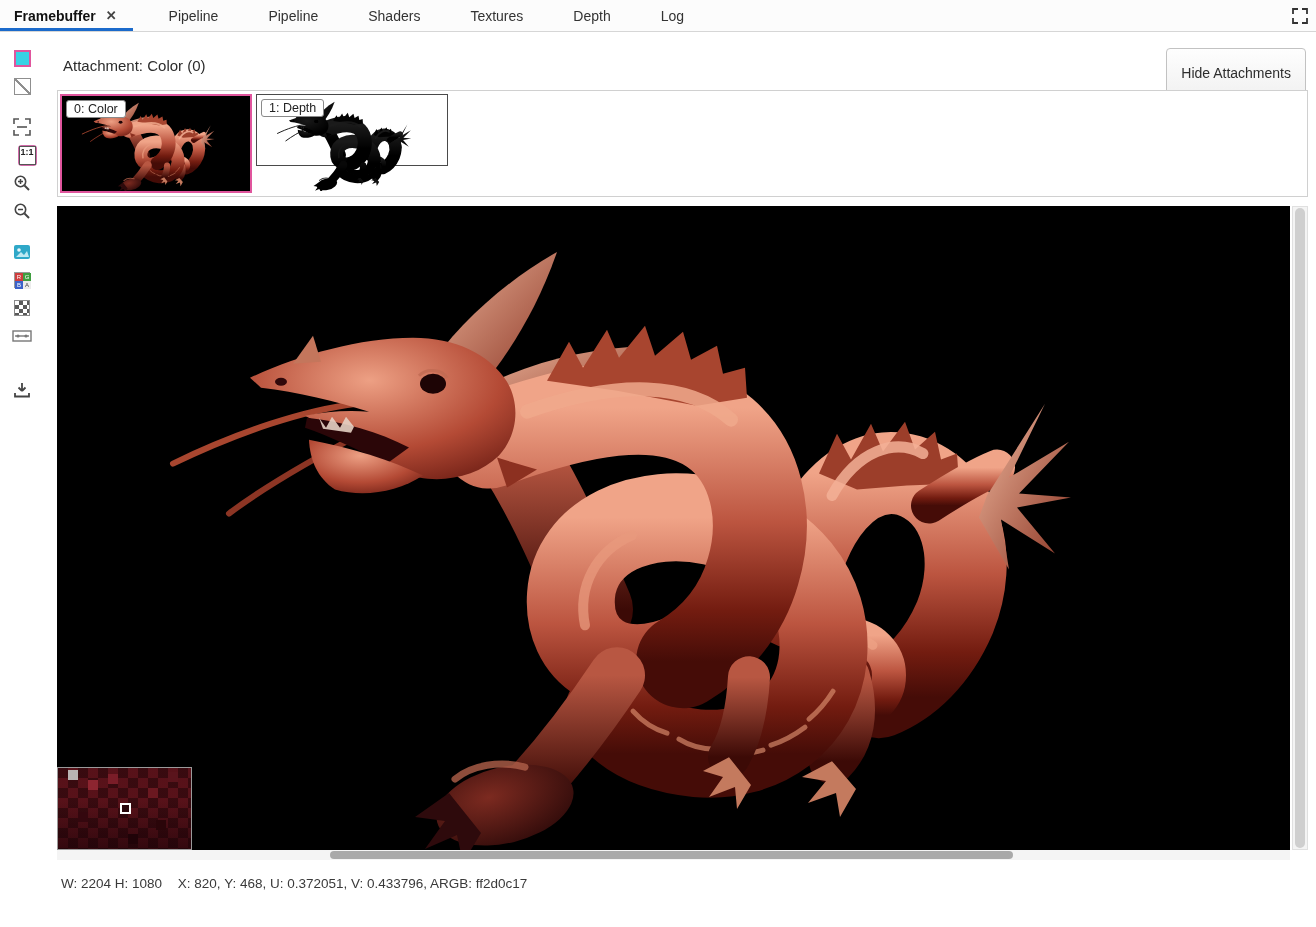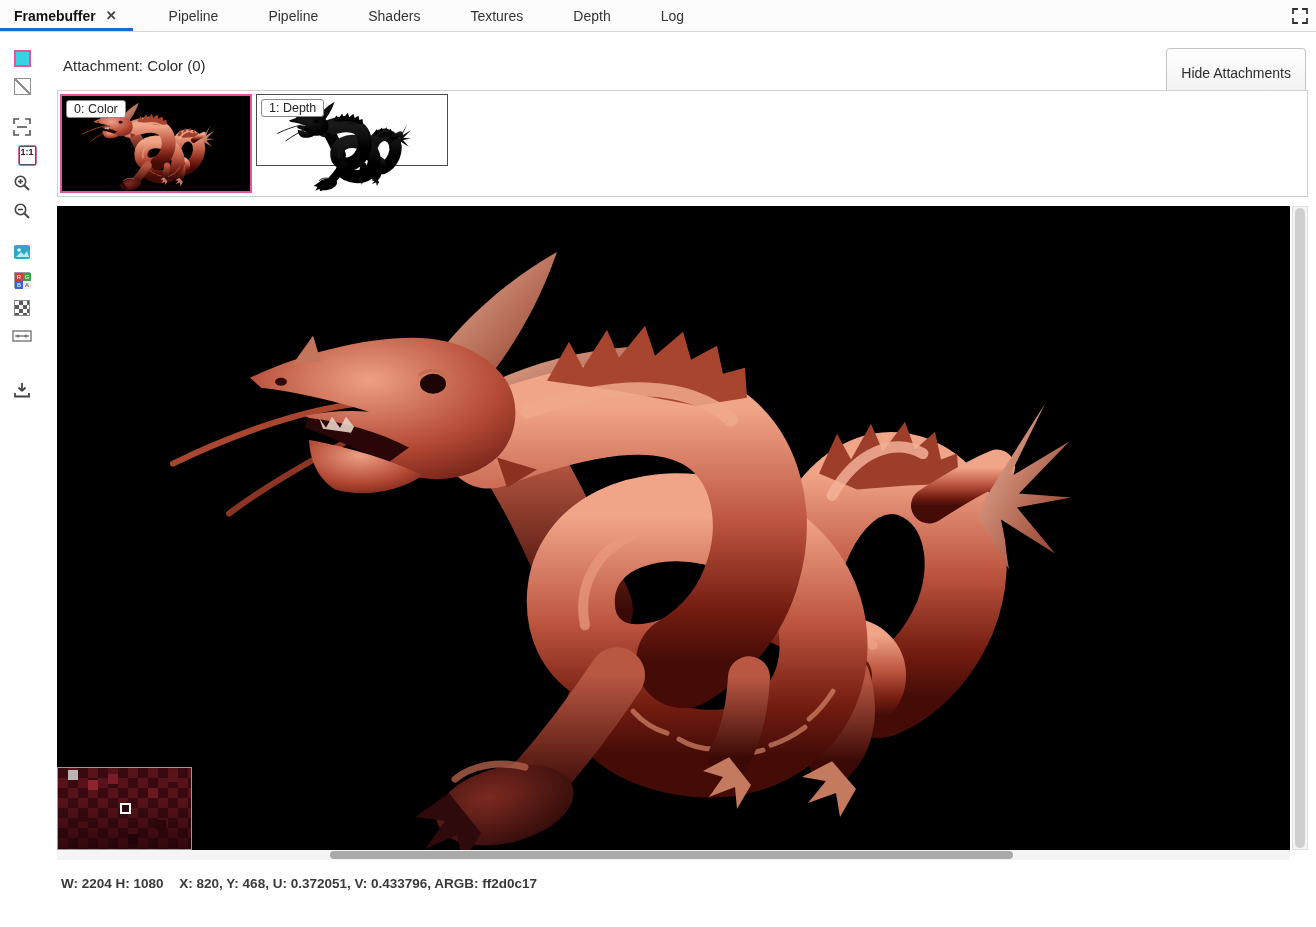--- a/index.html
+++ b/index.html
@@ -74,21 +74,21 @@
   .pixel-context { position:absolute; left:0; bottom:0; width:135px; height:83px;
                    border:1px solid #9a9a9a; background:#470e13; overflow:hidden;
       background-image:
         linear-gradient(rgba(0,0,0,0) 40%, rgba(20,0,5,0.55) 100%),
         repeating-conic-gradient(rgba(120,25,38,0.35) 0% 25%, rgba(30,4,10,0.35) 0% 50%);
       background-size:100% 100%, 20px 20px; }
   .px { position:absolute; width:10px; height:10px; }
   .px-marker { position:absolute; left:62px; top:35px; width:11px; height:11px;
                border:2px solid #fff; background:#2a070c; }
 
-  .statusbar { margin-top:16px; font-size:13.5px; color:#3a3a3a; padding-left:4px;font-weight:bold; }
+  .statusbar { margin-top:16px; font-size:13.5px; color:#3a3a3a; padding-left:4px; }
   .statusbar .sep { display:inline-block; width:12px; }
 
   svg.icon { display:block; }
 </style>
 </head>
 <body>
 
 <svg width="0" height="0" style="position:absolute" aria-hidden="true">
   <defs>
     <linearGradient id="gBody" x1="0" y1="0" x2="0" y2="1">

